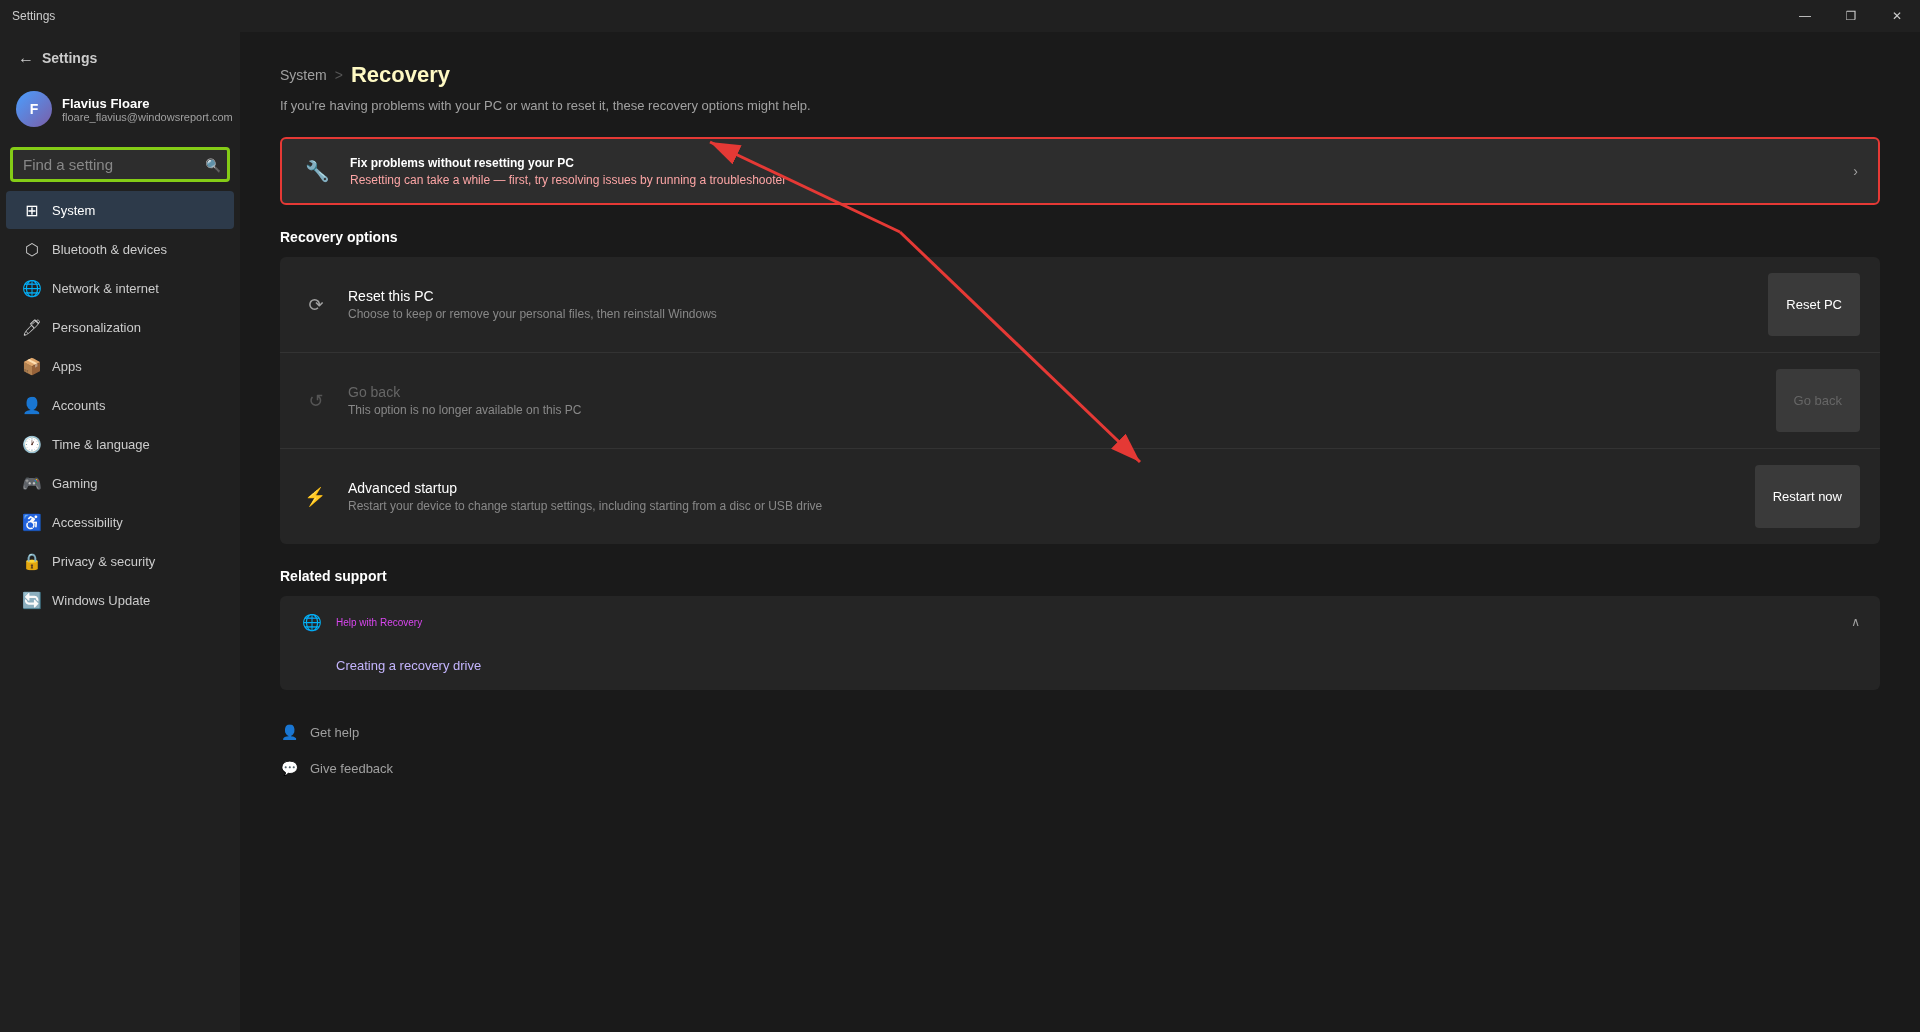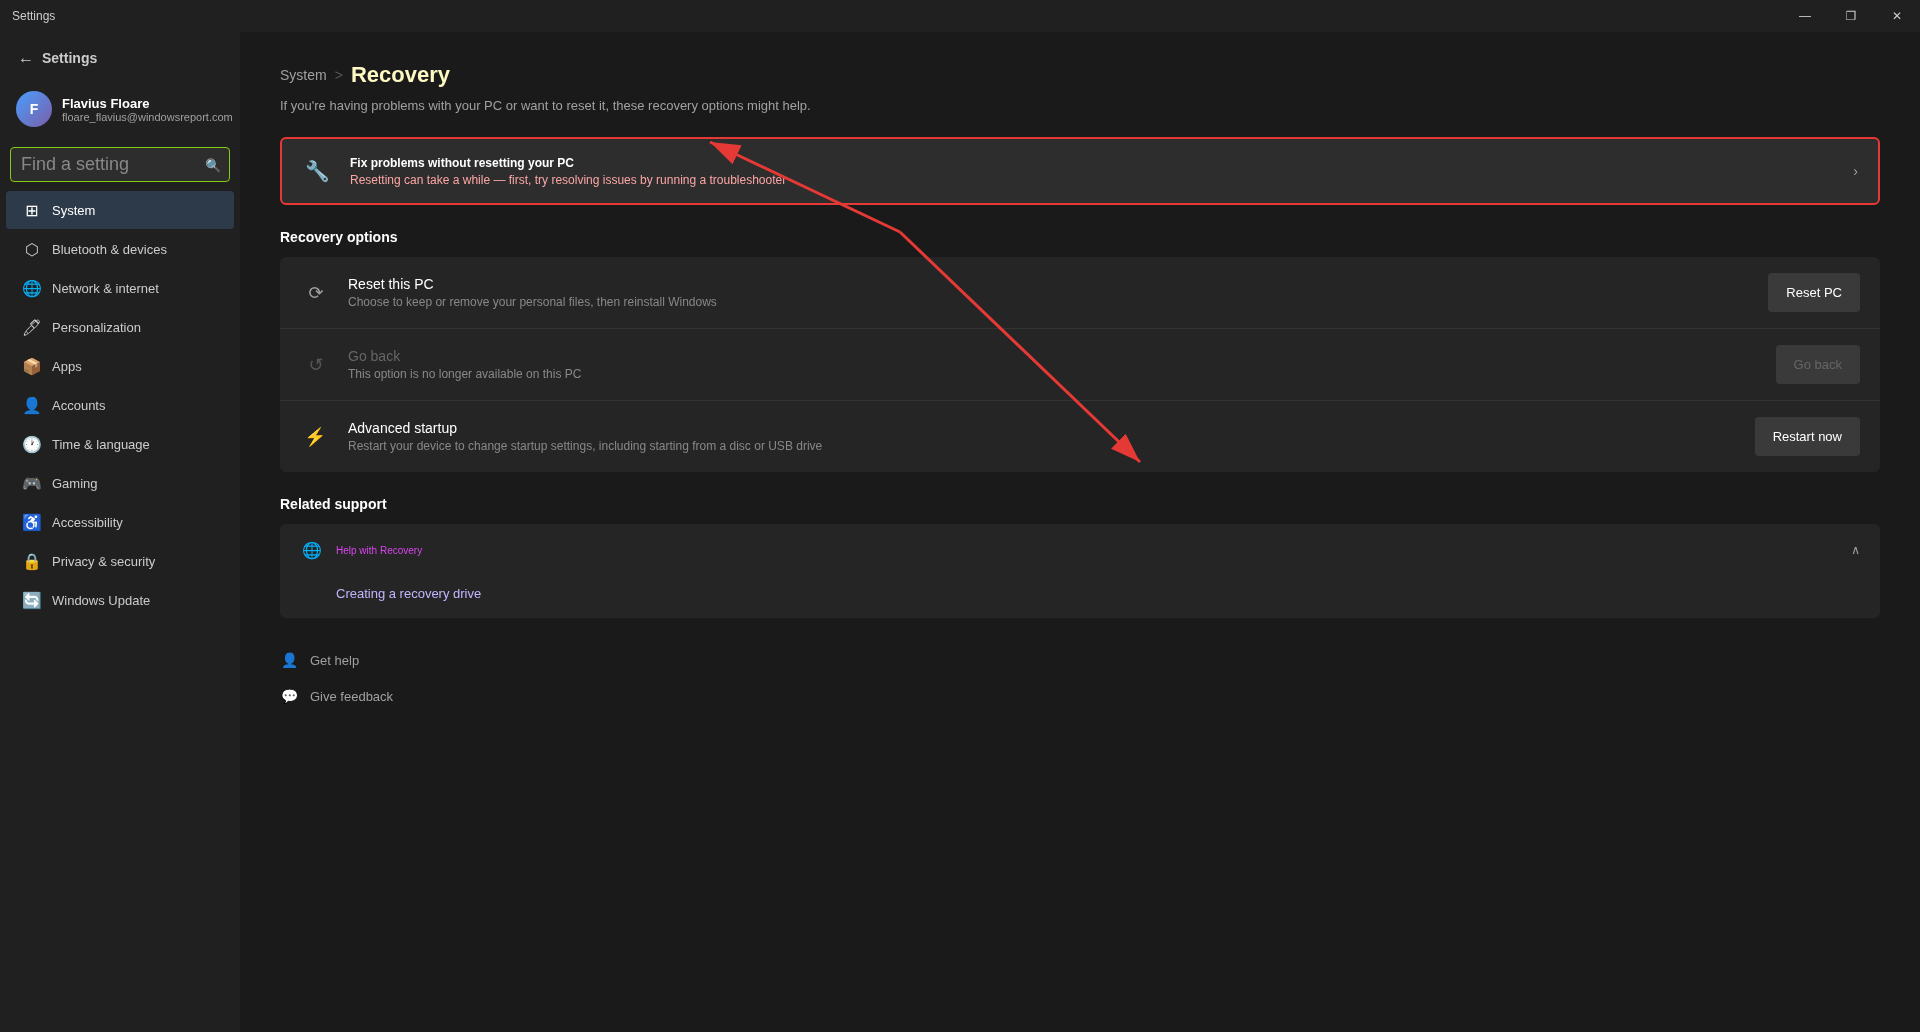--- a/index.html
+++ b/index.html
@@ -88,25 +88,25 @@
     .sidebar-user-name { font-size: 13px; font-weight: 600; color: #ffffff; }
     .sidebar-user-email { font-size: 11px; color: #a0a0a0; }
 
     .sidebar-search {
       margin: 4px 10px 8px 10px;
       position: relative;
     }
     .sidebar-search input {
       width: 100%;
       background: #2d2d2d;
-      border: 1px solid #84cc16;
+      border: 3px solid #84cc16;
       border-radius: 4px;
       color: #ffffff;
       padding: 6px 30px 6px 10px;
-      font-size: 18px;
+      font-size: 15px;
       outline: none;
     }
     .sidebar-search input::placeholder { color: #888; }
     .sidebar-search-icon {
       position: absolute;
       right: 8px;
       top: 50%;
       transform: translateY(-50%);
       color: #888;
       font-size: 13px;
@@ -223,21 +223,21 @@
       flex-shrink: 0;
     }
     .option-text { flex: 1; }
     .option-title { font-size: 14px; color: #ffffff; margin-bottom: 3px; }
     .option-title.dimmed { color: #666; }
     .option-desc { font-size: 12px; color: #888; }
     .option-btn {
       background: #3a3a3a;
       border: none;
       color: #ffffff;
-      padding: 12px 18px;
+      padding: 24px 18px;
       border-radius: 4px;
       font-size: 13px;
       cursor: pointer;
       white-space: nowrap;
     }
     .option-btn.dimmed { color: #666; cursor: default; }
 
     
     .support-card {
       background: #252525;

